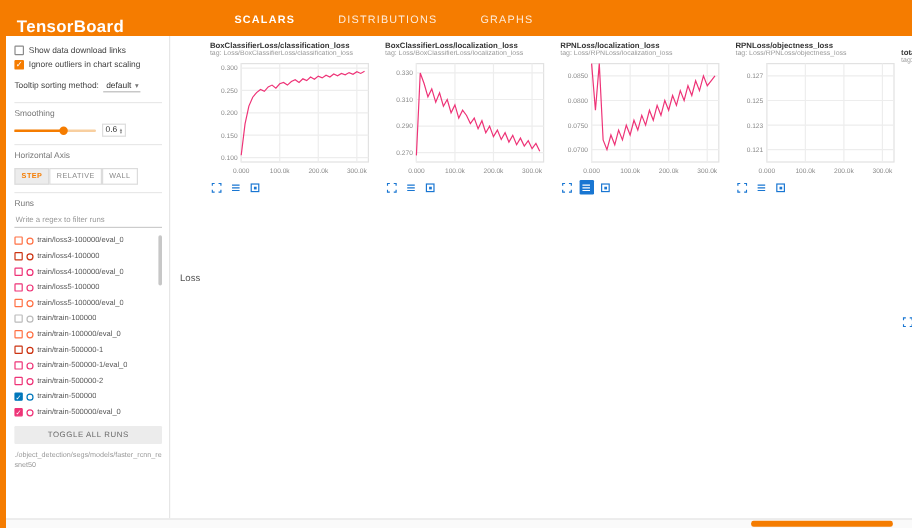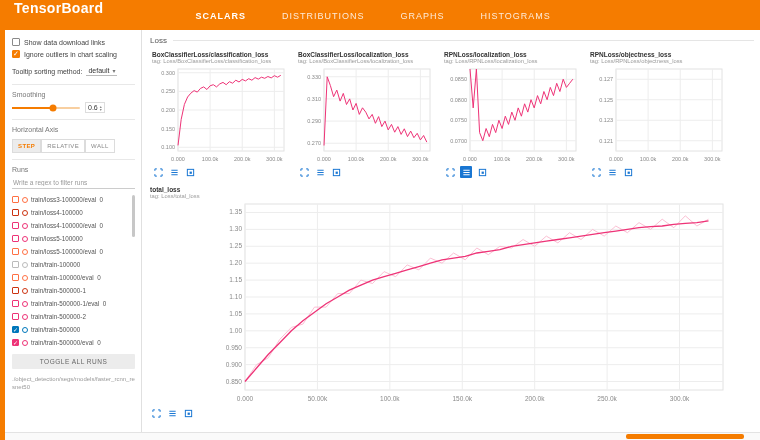--- a/index.html
+++ b/index.html
@@ -1,19 +1,19 @@
 <!DOCTYPE html>
 <html><head>
 <meta charset="utf-8">
 <style>
 *{margin:0;padding:0;box-sizing:border-box}
 html,body{width:760px;height:440px;overflow:hidden;background:#fff;font-family:"Liberation Sans",sans-serif}
 .app{position:relative;width:760px;height:440px;display:flex;flex-direction:column}
 .left-strip{position:absolute;left:0;top:0;width:5px;height:440px;background:#f57c00;z-index:10}
-header{height:30px;background:#f57c00;display:flex;align-items:flex-start;flex-shrink:0;padding-left:14px}
+header{height:30px;background:#f57c00;display:flex;align-items:flex-end;flex-shrink:0;padding-left:14px}
 .brand{color:#fff;font-size:14px;font-weight:bold;letter-spacing:.3px}
 nav{display:flex;margin-left:90px;gap:32px;height:100%;align-items:stretch}
 .tab{color:rgba(255,255,255,.85);font-size:9px;letter-spacing:1px;display:flex;align-items:center;padding:16px 2px;cursor:pointer;border-bottom:2px solid transparent}
 .tab.active{color:#fff;font-weight:bold;border-bottom:2px solid #fff}
 .content{flex:1;display:flex;min-height:0}
 .sidebar{width:142px;flex-shrink:0;background:#fff;border-right:1px solid #e0e0e0;padding:8px 6px 4px 12px;font-size:7px;color:#444;display:flex;flex-direction:column;overflow:hidden}
 .chk-row{display:flex;align-items:center;gap:4px;margin-bottom:4px;cursor:pointer}
 .chk{width:8px;height:8px;border:1px solid #8a8a8a;border-radius:1px;flex-shrink:0;display:flex;align-items:center;justify-content:center;font-size:7px;color:#fff;background:#fff}
 .chk.on{background:#f57c00;border-color:#f57c00}
 .tooltip-row{display:flex;align-items:center;gap:4px;margin:4px 0 2px}
@@ -35,21 +35,21 @@
 .filter-input::placeholder{color:#999}
 .run-list-wrap{position:relative;margin-top:4px;flex-shrink:0}
 .run-list{display:flex;flex-direction:column}
 .run-row{display:flex;align-items:center;gap:3px;height:13px;cursor:pointer}
 .rchk{width:7px;height:7px;border:1px solid;border-radius:1px;flex-shrink:0;display:flex;align-items:center;justify-content:center;font-size:6px;color:#fff;background:#fff}
 .rcircle{width:6px;height:6px;border:1px solid;border-radius:50%;flex-shrink:0;background:#fff}
 .rlabel{font-size:6.3px;color:#555;white-space:nowrap;overflow:hidden}
 .run-scrollbar{position:absolute;right:0;top:2px;width:3px;height:42px;background:#c7c7c7;border-radius:2px;cursor:pointer}
 .toggle-all{margin-top:5px;background:#ececec;color:#666;font-size:6.5px;letter-spacing:.5px;text-align:center;padding:4px 2px;border-radius:1px;cursor:pointer}
 .side-footer{margin-top:6px;font-size:6px;color:#9a9a9a;word-break:break-all;line-height:1.4}
-.main{flex:1;padding:4px 6px 0 8px;overflow:hidden;background:#fff;display:flex;flex-direction:column}
+.main{flex:1;padding:4px 6px 0 8px;overflow:hidden;background:#fff;display:flex;flex-direction:row}
 .cat-row{display:flex;align-items:center;gap:6px;margin:2px 0 5px}
 .cat-label{font-size:8px;color:#555}
 .cat-line{flex:1;border-top:1px solid #e5e5e5}
 .cards-row{display:flex;gap:6px}
 .card{width:140px;padding:1px 2px}
 .card-name{font-size:6.5px;color:#333;font-weight:bold;white-space:nowrap;overflow:hidden}
 .card-tag{font-size:5.8px;color:#9a9a9a;white-space:nowrap;overflow:hidden;margin-bottom:1px}
 .chart-box{line-height:0}
 .chart-icons{display:flex;gap:4px;margin-top:1px;align-items:center}
 .cicon{width:12px;height:12px;display:flex;align-items:center;justify-content:center;color:#1976d2;cursor:pointer;border-radius:1px}
@@ -63,21 +63,20 @@
 
 <div class="app">
   <div class="left-strip"></div>
 
   <header>
     <div class="brand">TensorBoard</div>
     <nav>
       <div class="tab active">SCALARS</div>
       <div class="tab">DISTRIBUTIONS</div>
       <div class="tab">GRAPHS</div>
-      <div class="tab">HISTOGRAMS</div>
     </nav>
   </header>
 
   <div class="content">
     <aside class="sidebar">
       <div class="chk-row">
         <span class="chk"></span>
         <span>Show data download links</span>
       </div>
       <div class="chk-row">

